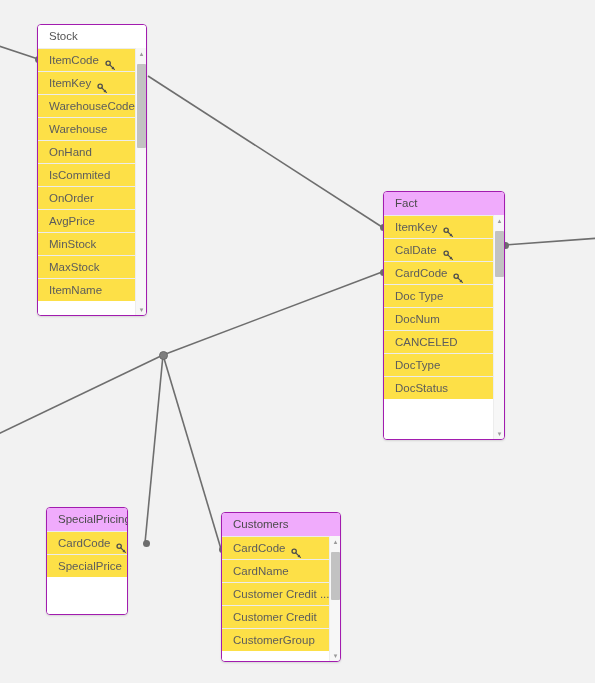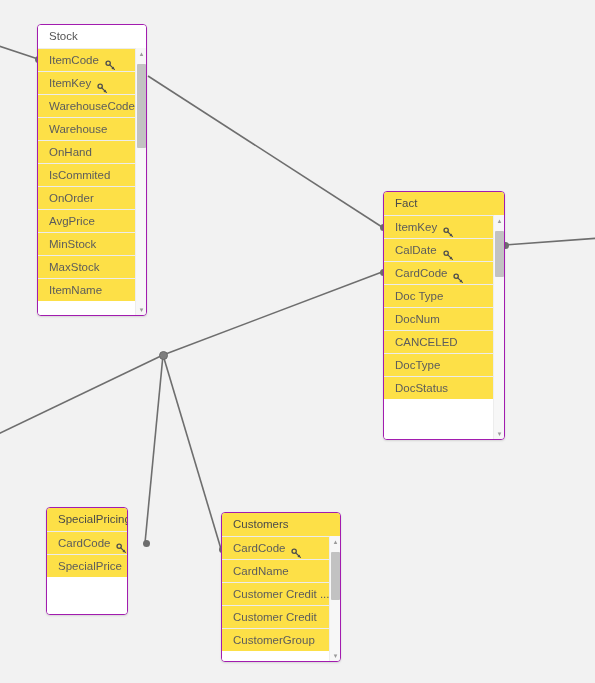--- a/index.html
+++ b/index.html
@@ -36,21 +36,21 @@
     box-shadow: 0 1px 2px rgba(0,0,0,0.12);
     box-sizing: border-box;
     overflow: hidden;
   }
   .table-header {
     height: 23px;
     line-height: 23px;
     padding: 0 0 0 11px;
     font-size: 11.5px;
     color: #4a4a4a;
-    background: #fde047;
+    background: #f0abfc;
     box-sizing: border-box;
     white-space: nowrap;
     overflow: hidden;
   }
   .table-header.plain {
     background: #ffffff;
     color: #555555;
   }
   .fields-wrap {
     position: relative;

